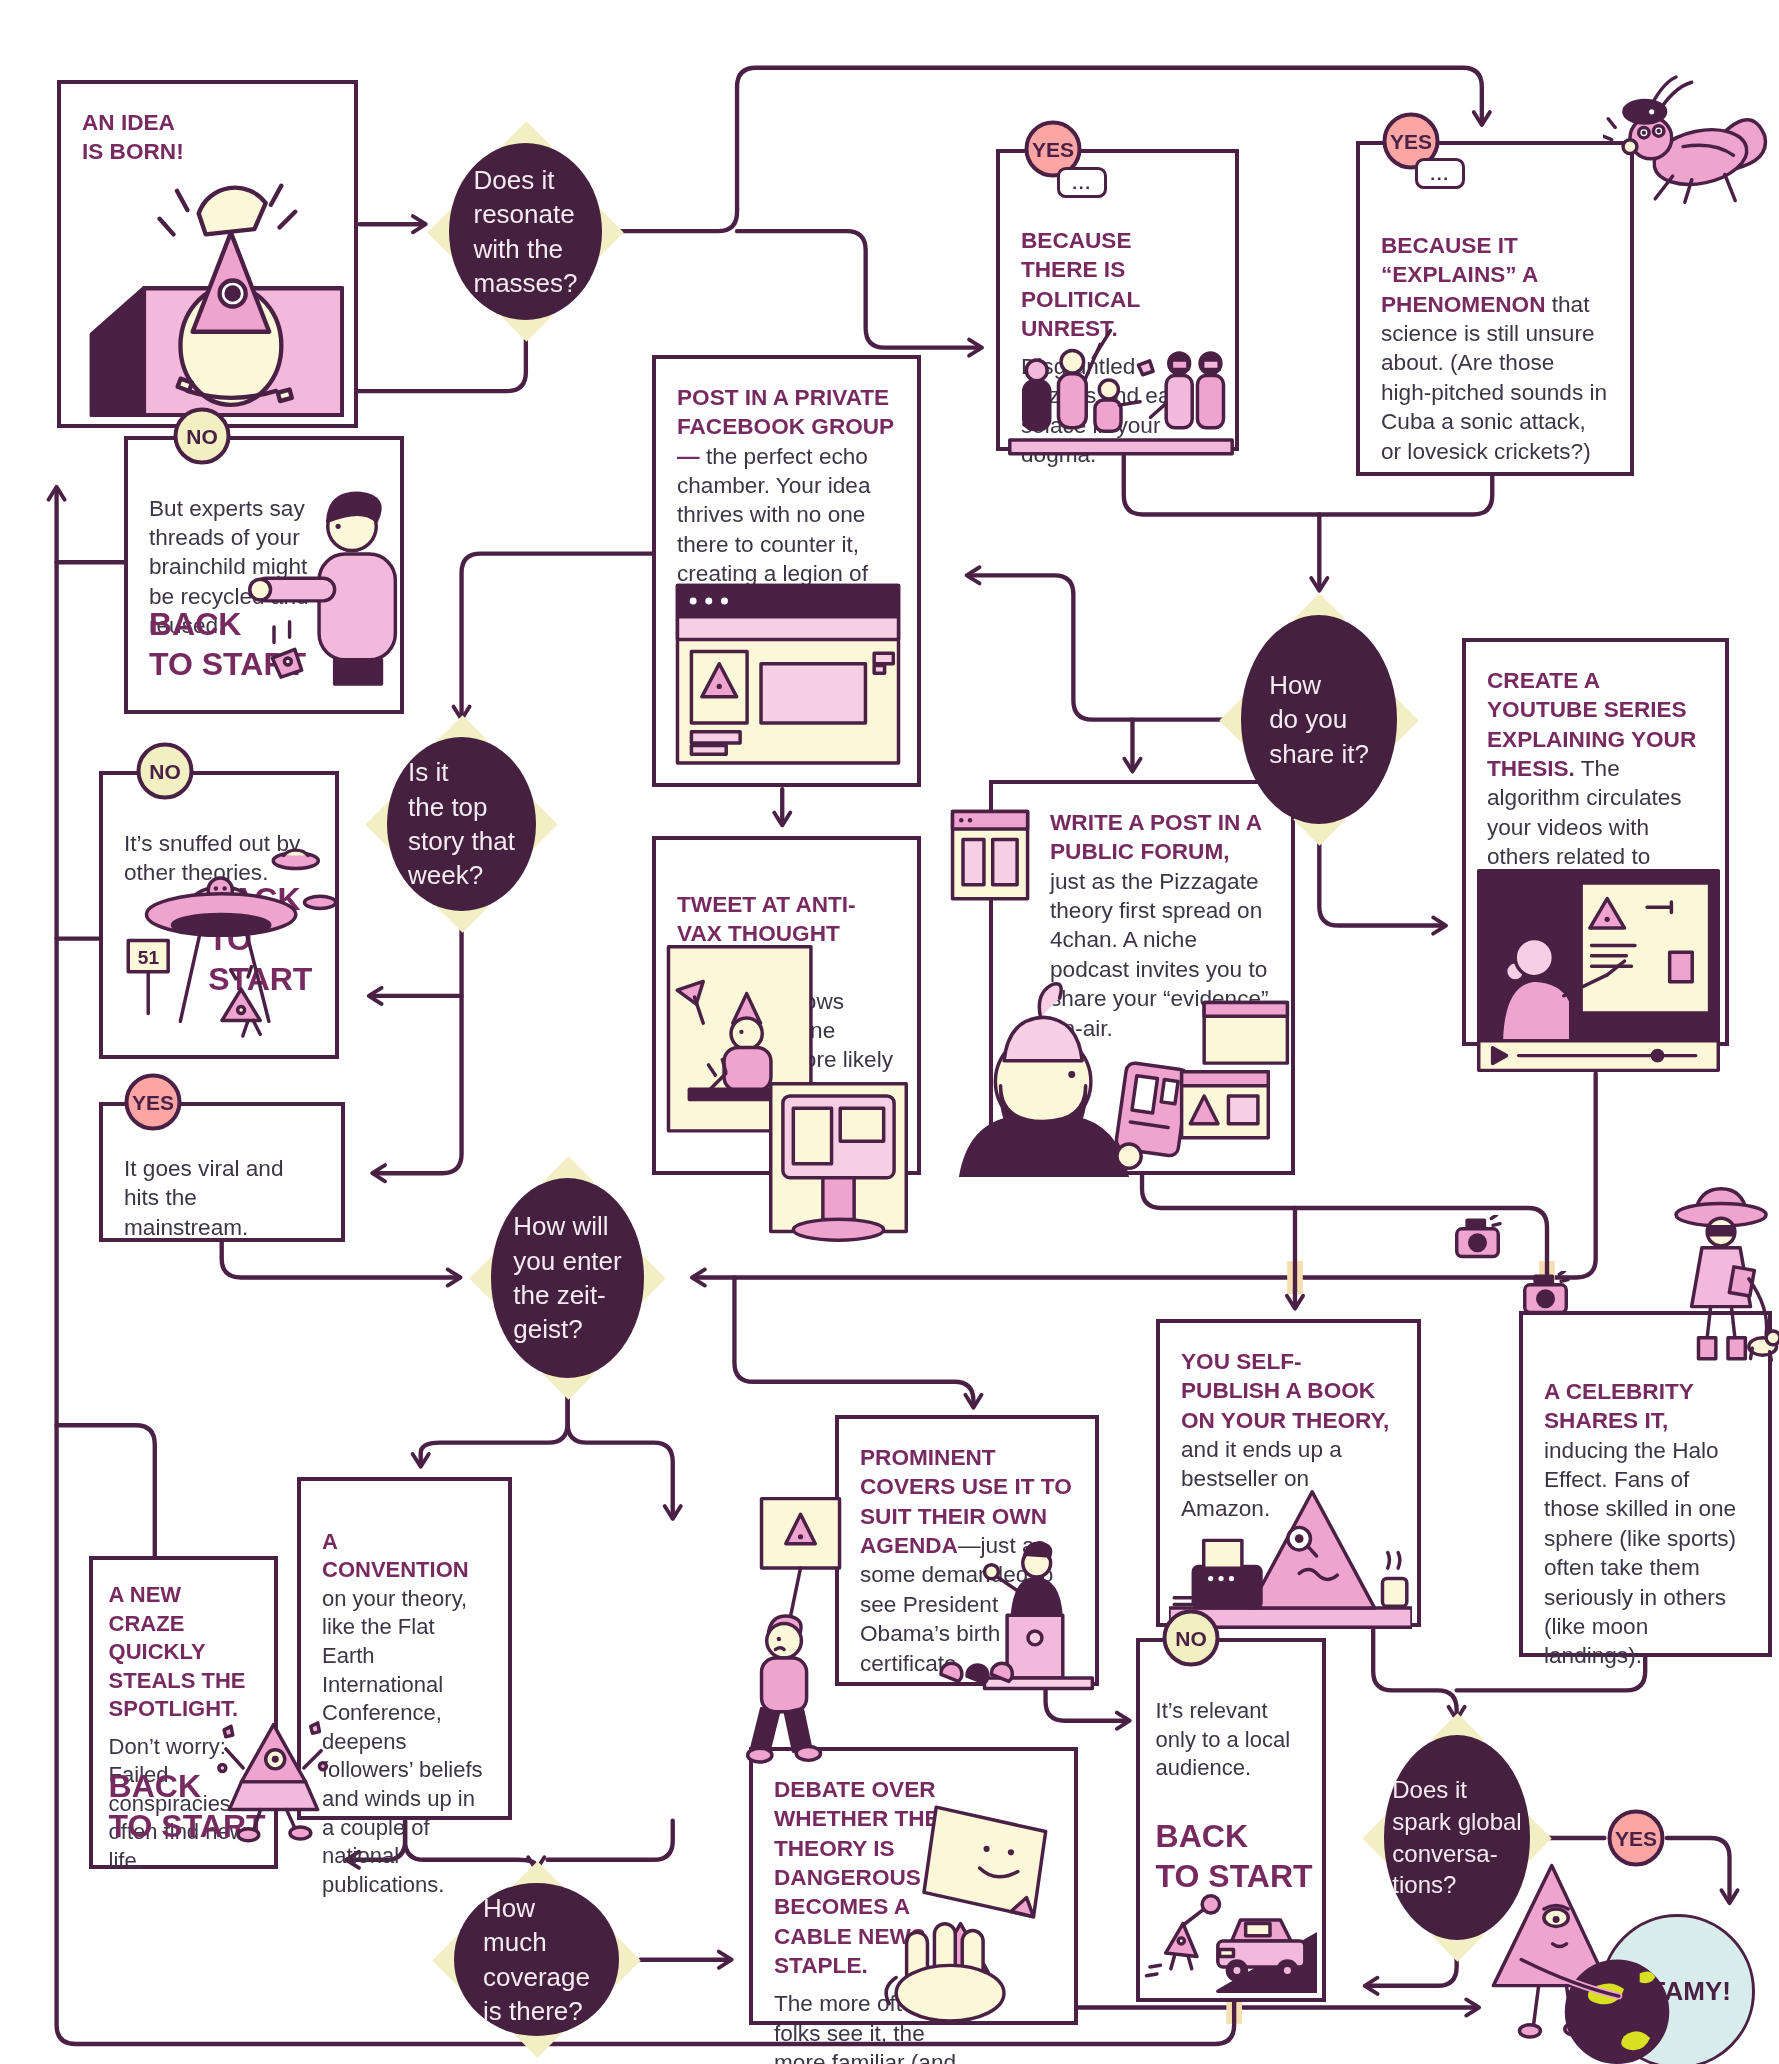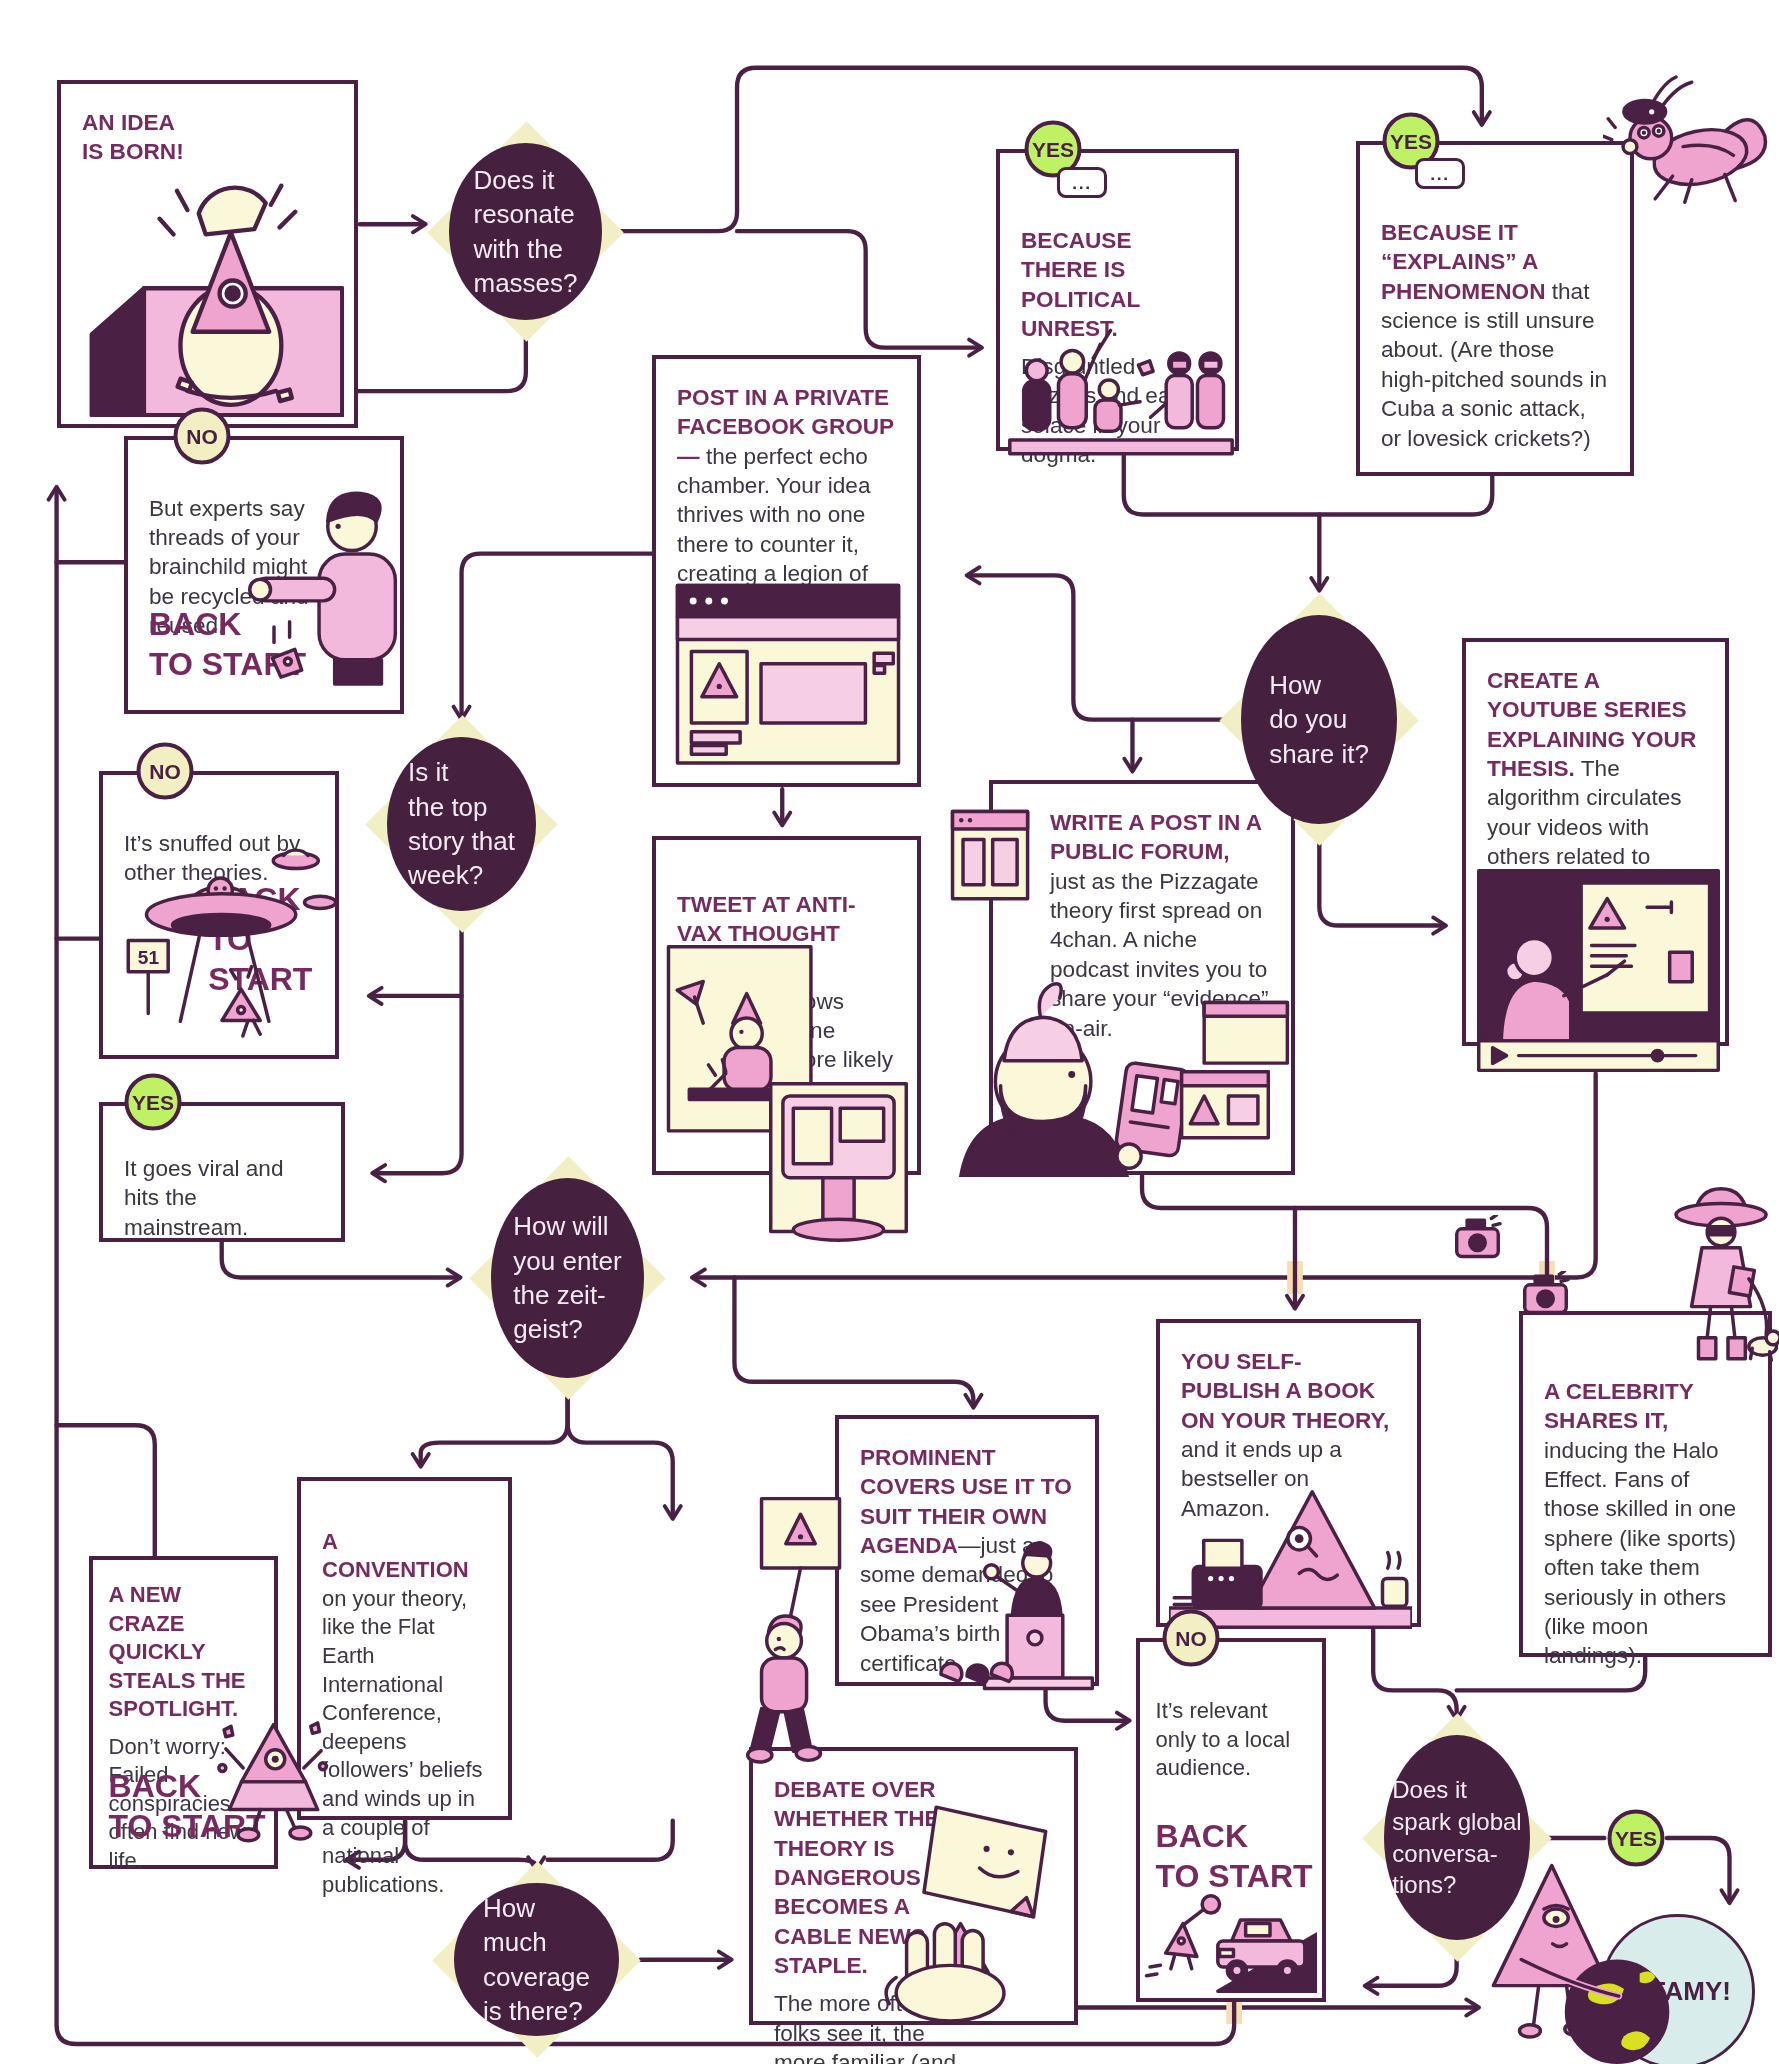--- a/index.html
+++ b/index.html
@@ -19,21 +19,21 @@
   .dia.n{left:50%;top:-14px;margin-left:-18px}
   .dia.s{left:50%;bottom:-14px;margin-left:-18px}
   .dia.w{left:-14px;top:50%;margin-top:-18px}
   .dia.e{right:-14px;top:50%;margin-top:-18px}
   .bubble{position:relative;width:100%;height:100%;background:#46203f;border-radius:50%;
           display:flex;align-items:center;justify-content:center;text-align:left;
           color:#f4ebf2;font-size:26px;line-height:1.32;white-space:pre-line;z-index:1}
   .badge{position:absolute;width:57px;height:57px;border-radius:50%;border:4.3px solid #4a2145;
          box-sizing:border-box;display:flex;align-items:center;justify-content:center;
          font-weight:bold;font-size:21px;color:#4a2145;z-index:5;transform:translate(-50%,-50%)}
-  .badge.yes{background:#bef264}
+  .badge.yes{background:#fca5a5}
   .badge.no{background:#f2efc2}
   .chip{position:absolute;width:50px;height:31px;border-radius:8.7px;border:3.5px solid #4a2145;
         background:#fff;box-sizing:border-box;display:flex;align-items:center;justify-content:center;
         font-weight:bold;font-size:17.4px;letter-spacing:1.7px;color:#4a2145;z-index:5;line-height:0}
   .illus{position:absolute;z-index:3}
   .infamy{position:absolute;left:1600px;top:1914px;width:149px;height:149px;border-radius:50%;
           background:#d8eceb;border:3.5px solid #4a2145;display:flex;align-items:center;
           justify-content:center;font-weight:bold;font-size:26px;color:#4a2145;z-index:3}
   .small{font-size:22px}
 </style>
@@ -97,21 +97,21 @@
 <div class="box" style="left:57px;top:80px;width:301px;height:348px">
   <p class="copy" style="white-space:pre-line"><span class="t">AN IDEA
 IS BORN!</span></p>
 </div>
 
 <div class="box" style="left:996px;top:149px;width:243px;height:302px">
   <p class="copy" style="margin-top:49px"><span class="t blk">BECAUSE THERE IS POLITICAL UNREST.</span><span class="b">Disgruntled citizens find easy solace in your dogma.</span></p>
 </div>
 
 <div class="box" style="left:1356px;top:141px;width:278px;height:335px">
-  <p class="copy" style="margin-top:49px"><span class="t">BECAUSE IT “EXPLAINS” A PHENOMENON</span> <span class="b">that science is still unsure about. (Are those high-pitched sounds in Cuba a sonic attack, or lovesick crickets?)</span></p>
+  <p class="copy" style="margin-top:62px"><span class="t">BECAUSE IT “EXPLAINS” A PHENOMENON</span> <span class="b">that science is still unsure about. (Are those high-pitched sounds in Cuba a sonic attack, or lovesick crickets?)</span></p>
 </div>
 
 <div class="box" style="left:124px;top:436px;width:280px;height:278px">
   <p class="copy" style="margin-top:29.5px;width:183px"><span class="b">But experts say threads of your brainchild might be recycled and reused.</span></p>
   <div class="back" style="left:21px;bottom:26px">BACK
 TO START</div>
 </div>
 
 <div class="box" style="left:652px;top:355px;width:269px;height:432px">
   <p class="copy"><span class="t">POST IN A PRIVATE FACEBOOK GROUP—</span> <span class="b">the perfect echo chamber. Your idea thrives with no one there to counter it, creating a legion of devoted followers.</span></p>

